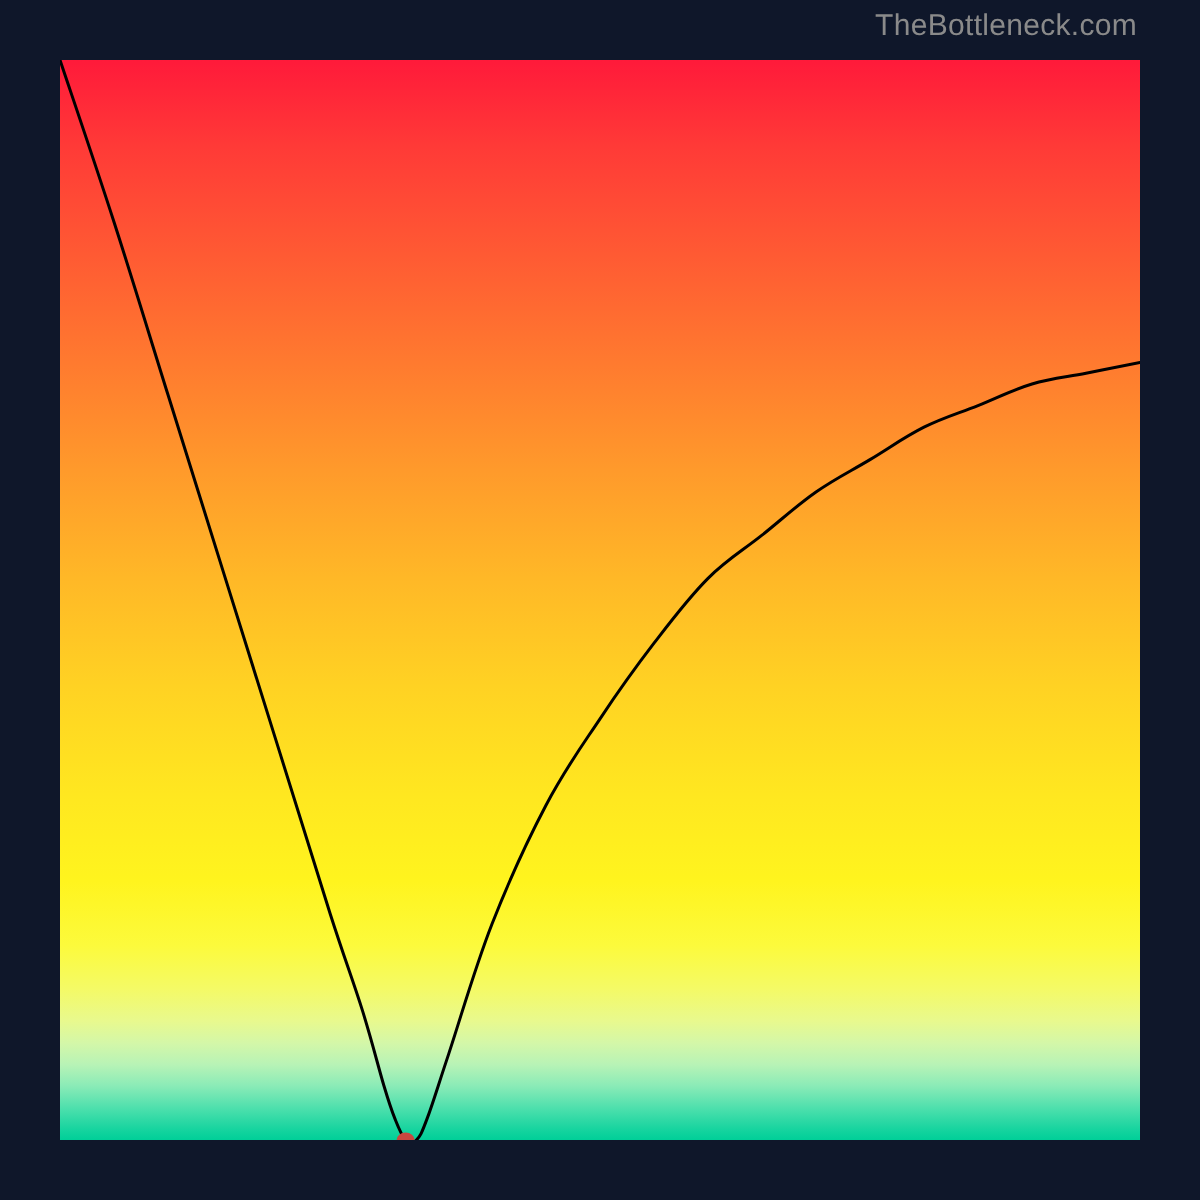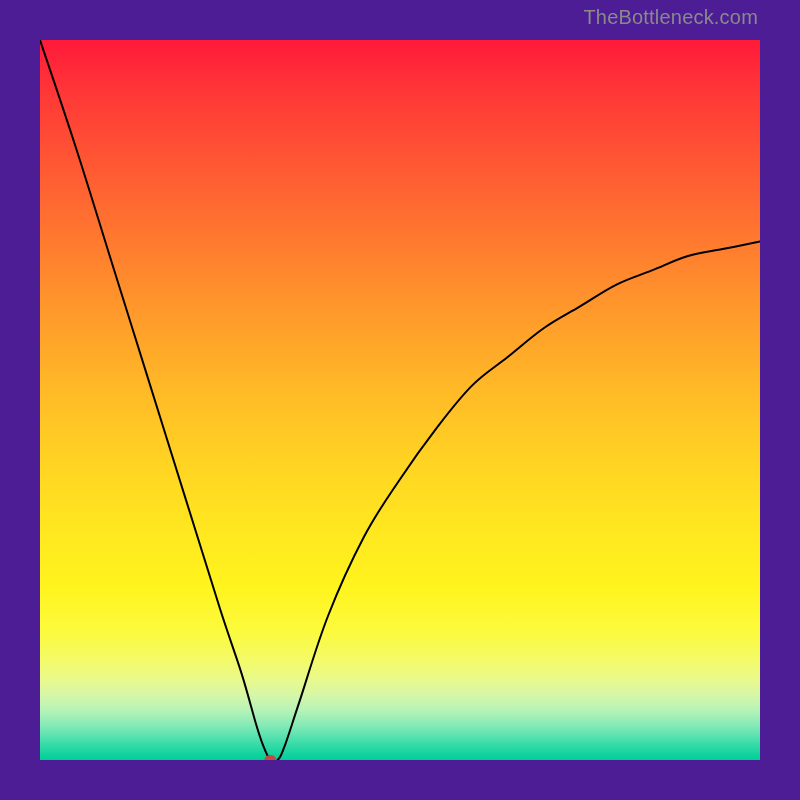--- a/index.html
+++ b/index.html
@@ -8,21 +8,21 @@
     width: 800px;
     height: 800px;
     overflow: hidden;
     background: #000;
     font-family: Arial, Helvetica, sans-serif;
   }
   .frame {
     position: relative;
     width: 800px;
     height: 800px;
-    background: #4c1d95;
+    background: #0f172a;
   }
   .plot-area {
     position: absolute;
     left: 40px;
     top: 40px;
     width: 720px;
     height: 720px;
     
     background: linear-gradient(
       to bottom,

